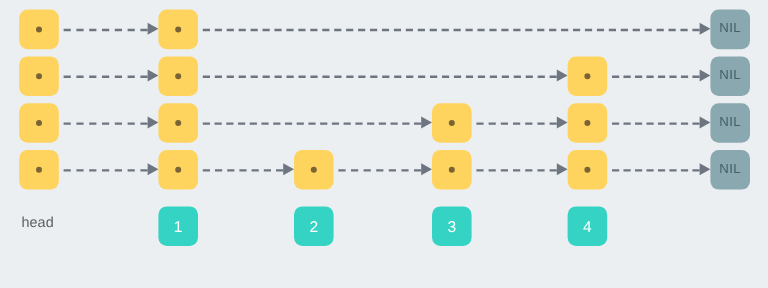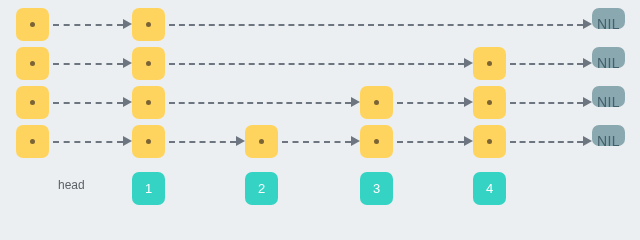--- a/index.html
+++ b/index.html
@@ -40,25 +40,25 @@
     margin-left: -2.5px;
     margin-top: -2.5px;
     border-radius: 50%;
     background: #7a6436;
   }
 
   
   .nil-box {
     position: absolute;
     width: 33px;
-    height: 21px;
+    height: 33px;
     border-radius: 7px;
     background: #8aa8b0;
     color: #44606a;
-    font-size: 14px;
+    font-size: 11px;
     line-height: 33px;
     text-align: center;
     letter-spacing: 0.4px;
   }
 
   
   .key-box {
     position: absolute;
     width: 33px;
     height: 33px;
@@ -69,21 +69,20 @@
     line-height: 33px;
     text-align: center;
   }
 
   
   .head-label {
     position: absolute;
     font-size: 12px;
     color: #5b6268;
     white-space: nowrap;
-    margin-left: 40px;
   }
 
   
   .arrow {
     position: absolute;
     height: 11px;
     pointer-events: none;
   }
   .arrow .line {
     position: absolute;

